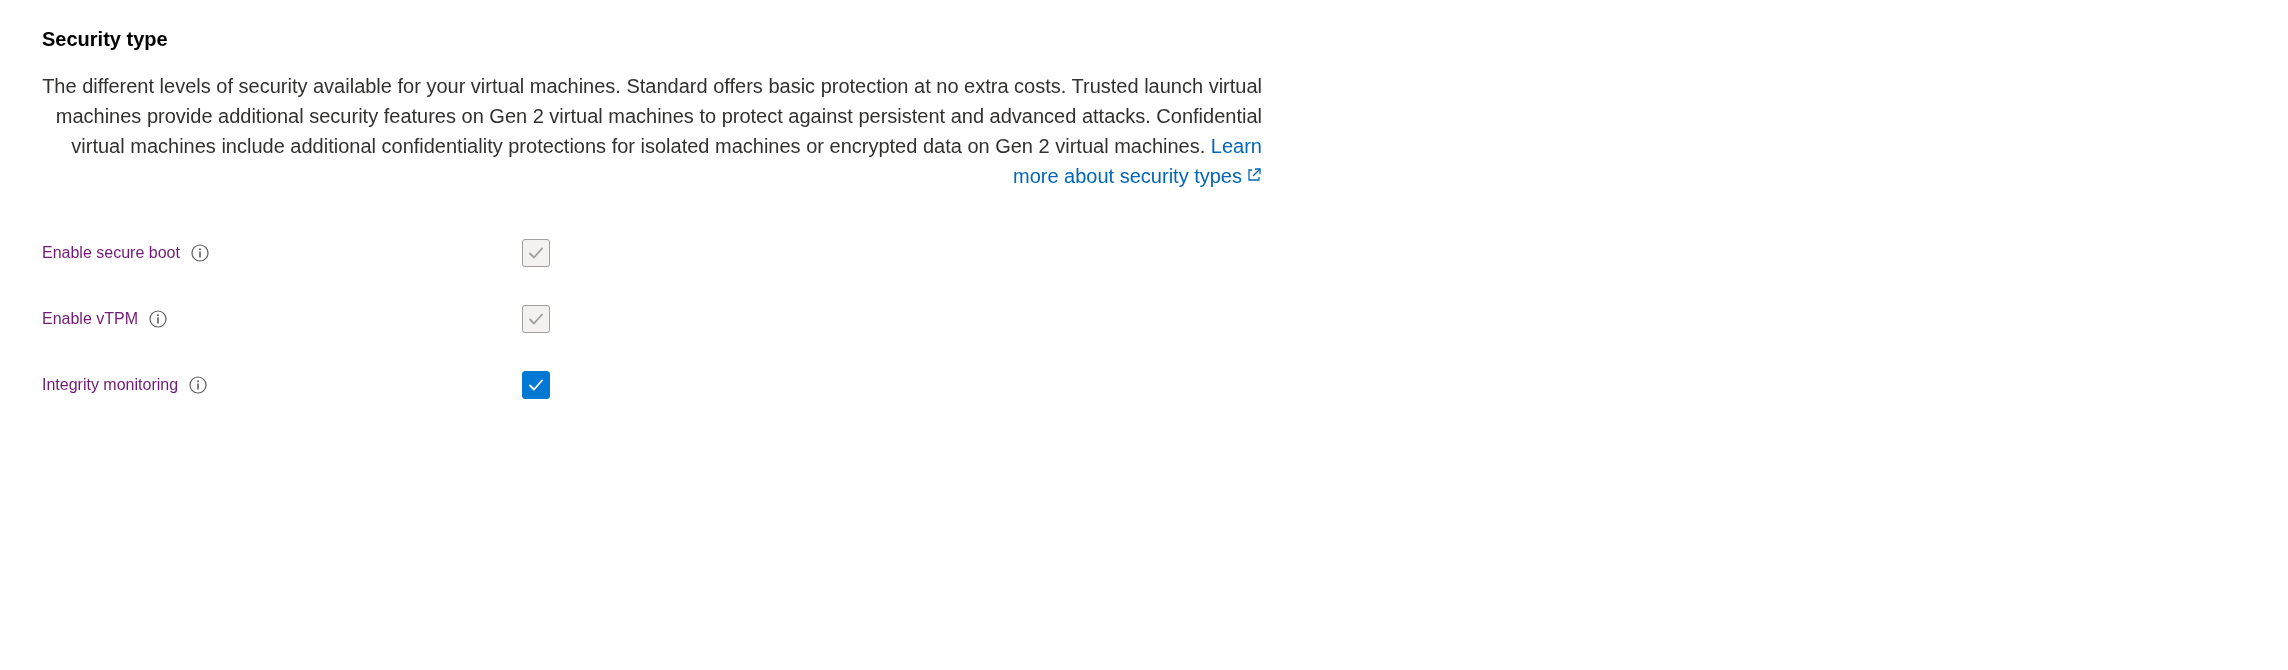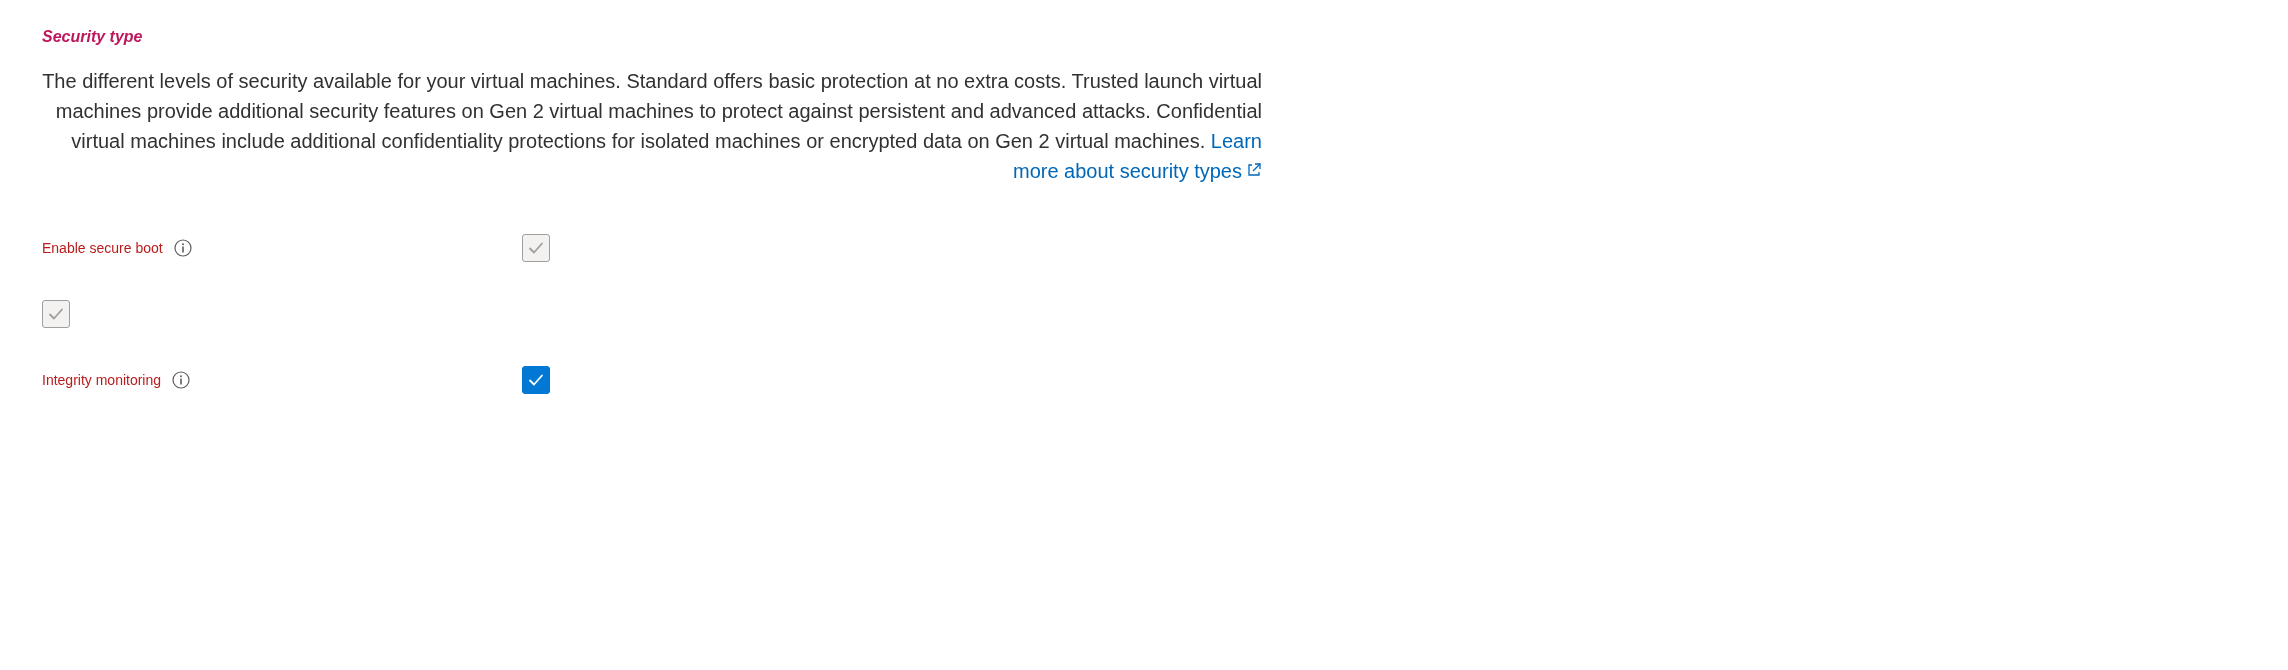--- a/index.html
+++ b/index.html
@@ -8,25 +8,24 @@
       box-sizing: border-box;
     }
     body {
       font-family: 'Segoe UI', -apple-system, BlinkMacSystemFont, sans-serif;
       background: #ffffff;
       color: #323130;
       padding: 28px 42px;
       font-size: 20px;
     }
     .section-heading {
-      font-size: 16px;
+      font-size: 20px;
       font-weight: 600;
-      color: #be185d;
+      color: #000000;
       margin-bottom: 20px;
-      font-style: italic;
     }
     .description {
       font-size: 20px;
       line-height: 1.5;
       color: #323130;
       max-width: 1220px;
       margin-bottom: 48px;
       text-align: right;
     }
     .link {
@@ -41,22 +40,22 @@
     }
     .form-row {
       display: flex;
       align-items: center;
       margin-bottom: 38px;
     }
     .form-label {
       display: flex;
       align-items: center;
       width: 480px;
-      font-size: 14px;
-      color: #b91c1c;
+      font-size: 16px;
+      color: #701a75;
     }
     .info-icon {
       margin-left: 10px;
       display: inline-flex;
       align-items: center;
       cursor: pointer;
     }
     .checkbox {
       width: 28px;
       height: 28px;
@@ -107,20 +106,30 @@
     </span>
   </div>
   <div class="checkbox disabled-checked">
     <svg width="18" height="18" viewBox="0 0 18 18" fill="none">
         <path class="checkmark-disabled" d="M3 9.5L7 13.5L15 4.5" stroke-width="1.8" fill="none" stroke-linecap="round" stroke-linejoin="round"></path>
       </svg>
   </div>
 </div>
 
 <div class="form-row">
+  <div class="form-label">
+    <span>Enable vTPM</span>
+    <span class="info-icon">
+      <svg width="20" height="20" viewBox="0 0 20 20" fill="none">
+          <circle cx="10" cy="10" r="8" stroke="#605e5c" stroke-width="1.2" fill="none"></circle>
+          <circle cx="10" cy="6.2" r="1" fill="#605e5c"></circle>
+          <rect x="9.2" y="8.5" width="1.6" height="6" fill="#605e5c"></rect>
+        </svg>
+    </span>
+  </div>
   <div class="checkbox disabled-checked">
     <svg width="18" height="18" viewBox="0 0 18 18" fill="none">
         <path class="checkmark-disabled" d="M3 9.5L7 13.5L15 4.5" stroke-width="1.8" fill="none" stroke-linecap="round" stroke-linejoin="round"></path>
       </svg>
   </div>
 </div>
 
 <div class="form-row">
   <div class="form-label">
     <span>Integrity monitoring</span>

